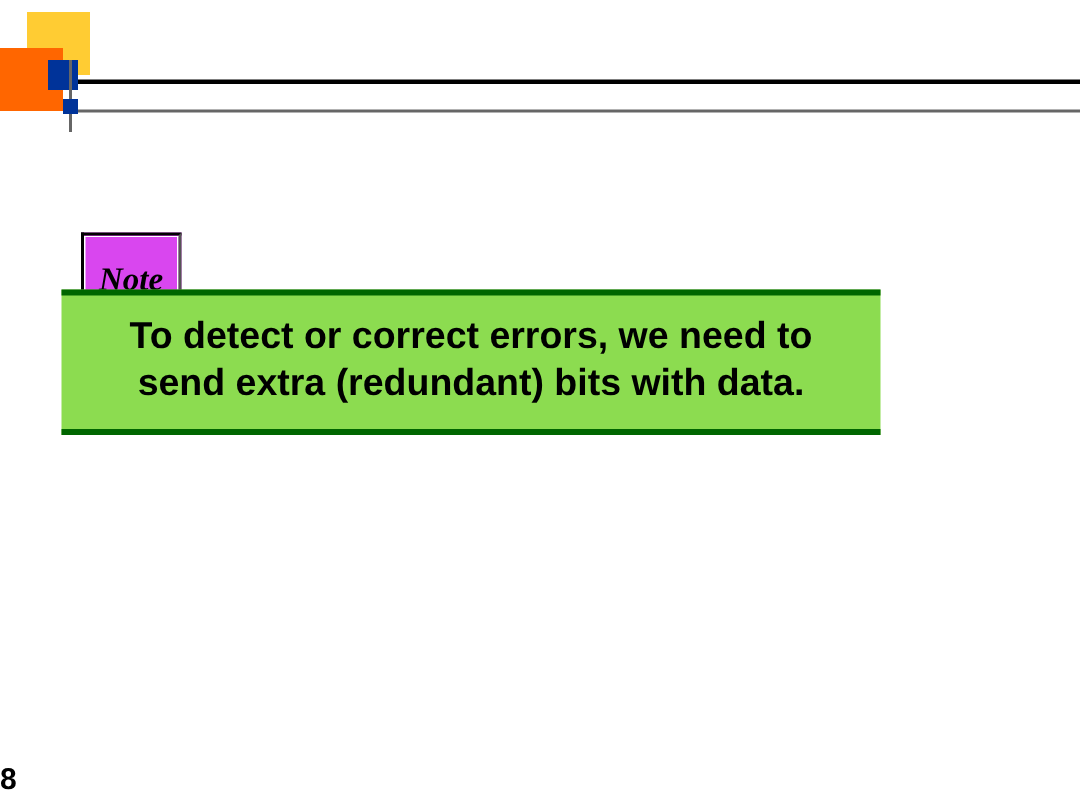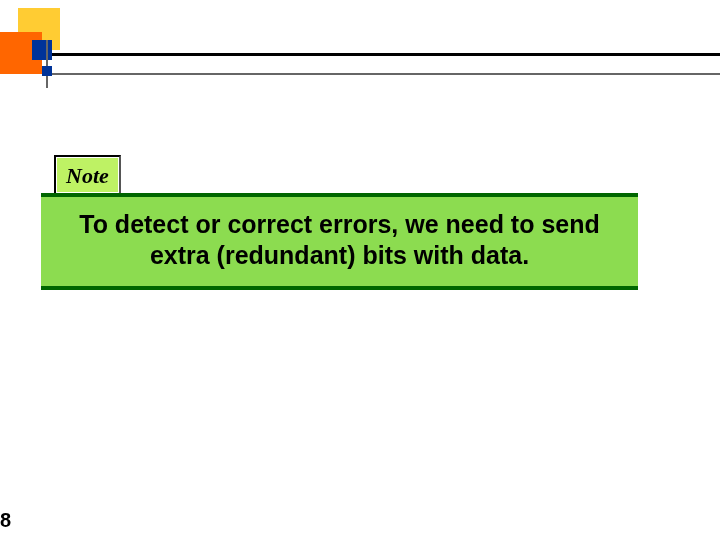--- a/index.html
+++ b/index.html
@@ -52,38 +52,38 @@
     position: absolute;
     top: 40px; left: 46px;
     width: 2px; height: 48px;
     background: #666666;
   }
 
   .note-box {
     position: absolute;
     top: 155px;
     left: 54px;
-    padding: 6px 10px 4px 10px;
+    padding: 16px 10px 4px 10px;
     border: 2px solid #000000;
     border-right-color: #555;
     border-bottom-color: #555;
-    background: #bef264;
+    background: #d946ef;
     box-shadow: inset -1px -1px 0 #ffffff, inset 1px 1px 0 #ffffff;
     font-family: "Times New Roman", Times, serif;
     font-style: italic;
     font-weight: bold;
     font-size: 22px;
     color: #000000;
   }
 
   .banner {
     position: absolute;
     top: 193px;
     left: 41px;
-    width: 597px;
+    width: 546px;
     background: #8cdc50;
     border-top: 4px solid #006600;
     border-bottom: 4px solid #006600;
     padding: 12px 14px 14px 14px;
     text-align: center;
   }
   .banner-text {
     font-family: Arial, Helvetica, sans-serif;
     font-weight: bold;
     font-size: 25px;

